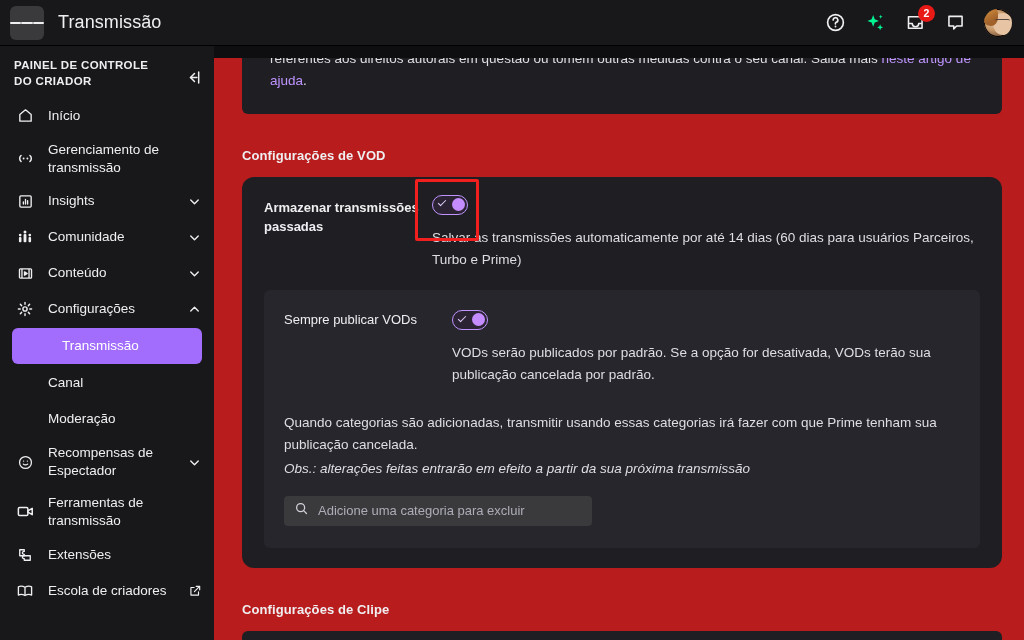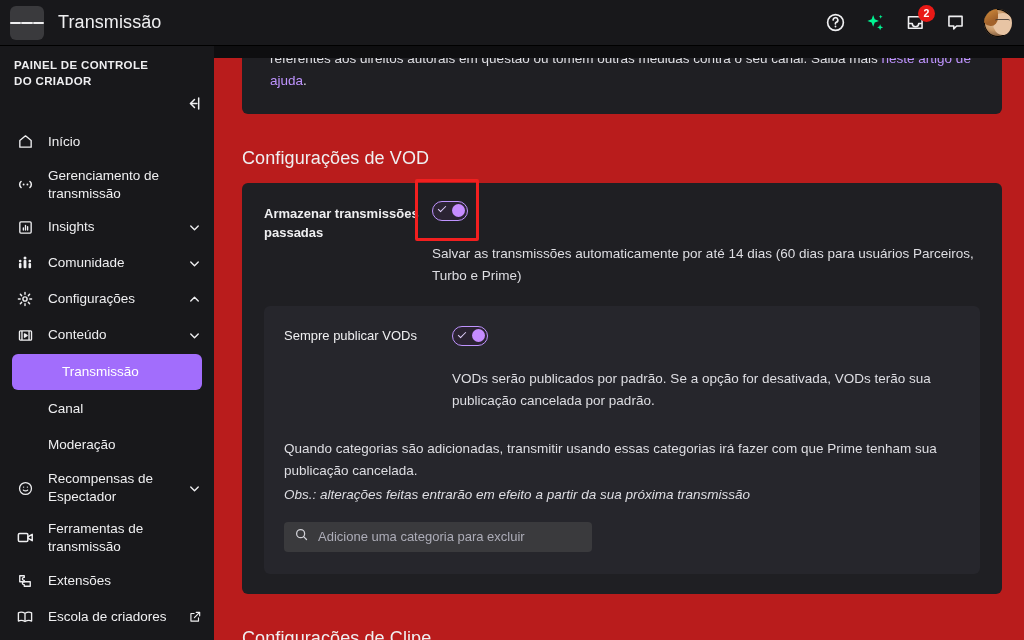--- a/index.html
+++ b/index.html
@@ -69,21 +69,21 @@
   }
 
   
   .sidebar {
     position: absolute; top: 46px; left: 0; width: 214px; height: 594px;
     background: #18181b;
     overflow: hidden;
     z-index: 20;
   }
   .sb-header {
-    display: flex; align-items: flex-start; padding: 12px 10px 8px 14px; flex-direction: column;
+    display: flex; align-items: flex-end; padding: 12px 10px 8px 14px;
   }
   .sb-header-title {
     font-size: 11.5px; font-weight: bold; letter-spacing: .35px;
     color: #efeff1; line-height: 1.38; max-width: 150px;
   }
   .collapse-btn {
     margin-left: auto; width: 24px; height: 24px; cursor: pointer;
     display: flex; align-items: center; justify-content: center;
     flex-shrink: 0; margin-top: 2px;
   }
@@ -108,45 +108,45 @@
   .sb-item.active .sb-label { color: #fff; margin-left: 48px; }
   .sb-ext { margin-left: auto; display:flex; align-items:center; }
 
   
   .main {
     position: absolute; top: 58px; left: 214px;
     width: 810px; height: 594px; overflow: hidden;
     background: #b91c1c;
   }
   .card {
-    background: #1f1f23; border-radius: 6px;
+    background: #1f1f23; border-radius: 12px;
     margin: 0 22px 0 28px;
   }
   .card-top {
     padding: 0 28px 22px 28px; margin-top: -10px;
     border-radius: 0 0 6px 6px;
   }
   .para { font-size: 13.5px; line-height: 1.62; color: #dedee3; }
   .link { color: #bf94ff; text-decoration: none; cursor: pointer; }
 
   .section-title {
-    font-size: 18px; font-weight: normal; color: #efeff1;
+    font-size: 13px; font-weight: bold; color: #efeff1;
     margin: 34px 0 14px 28px; letter-spacing: .1px;
   }
 
   .card-body { padding: 18px 22px 20px 22px; }
 
   .row { display: flex; align-items: flex-start; }
   .row-label {
     width: 168px; flex-shrink: 0; font-size: 13px; font-weight: bold;
     color: #efeff1; line-height: 1.5; padding-top: 3px;
   }
   .row-content { flex: 1; min-width: 0; }
   .row-desc {
-    font-size: 13.5px; line-height: 1.62; color: #dedee3; margin-top: 22px;
+    font-size: 13.5px; line-height: 1.62; color: #dedee3; margin-top: 12px;
   }
   .row-desc.italic { font-style: italic; margin-top: 2px; }
 
   
   .toggle {
     width: 36px; height: 20px; border-radius: 10px;
     border: 1.6px solid #bf94ff; background: #2b2333;
     position: relative; cursor: pointer; flex-shrink: 0;
   }
   .toggle .knob {
@@ -301,45 +301,45 @@
       <span class="sb-label">Comunidade</span>
       <span class="sb-chev">
         <svg width="15" height="15" viewBox="0 0 24 24" fill="none" stroke="#efeff1" stroke-width="2.2" stroke-linecap="round" stroke-linejoin="round">
             <path d="M6 9.5 12 15.5 18 9.5"></path>
           </svg>
       </span>
     </div>
 
     <div class="sb-item">
       <span class="sb-icon">
+        <svg width="17" height="17" viewBox="0 0 24 24" fill="none" stroke="#efeff1" stroke-width="1.9" stroke-linejoin="round">
+          <rect x="3.5" y="5.5" width="17" height="13" rx="1.3"></rect>
+          <path d="M7 5.5v13M17 5.5v13"></path>
+          <path d="M10.6 9.6 14.4 12l-3.8 2.4Z" fill="#efeff1"></path>
+        </svg>
+      </span>
+      <span class="sb-label">Conteúdo</span>
+      <span class="sb-chev">
+        <svg width="15" height="15" viewBox="0 0 24 24" fill="none" stroke="#efeff1" stroke-width="2.2" stroke-linecap="round" stroke-linejoin="round">
+            <path d="M6 9.5 12 15.5 18 9.5"></path>
+          </svg>
+      </span>
+    </div>
+
+    <div class="sb-item">
+      <span class="sb-icon">
         <svg width="18" height="18" viewBox="0 0 24 24" fill="none" stroke="#efeff1" stroke-width="1.9">
           <circle cx="12" cy="12" r="2.8"></circle>
           <path d="M12 3.2v2.4M12 18.4v2.4M3.2 12h2.4M18.4 12h2.4M5.8 5.8l1.7 1.7M16.5 16.5l1.7 1.7M18.2 5.8l-1.7 1.7M7.5 16.5l-1.7 1.7" stroke-linecap="round"></path>
         </svg>
       </span>
       <span class="sb-label">Configurações</span>
       <span class="sb-chev">
         <svg width="15" height="15" viewBox="0 0 24 24" fill="none" stroke="#efeff1" stroke-width="2.2" stroke-linecap="round" stroke-linejoin="round">
             <path d="M6 14.5 12 8.5 18 14.5"></path>
-          </svg>
-      </span>
-    </div>
-
-    <div class="sb-item">
-      <span class="sb-icon">
-        <svg width="17" height="17" viewBox="0 0 24 24" fill="none" stroke="#efeff1" stroke-width="1.9" stroke-linejoin="round">
-          <rect x="3.5" y="5.5" width="17" height="13" rx="1.3"></rect>
-          <path d="M7 5.5v13M17 5.5v13"></path>
-          <path d="M10.6 9.6 14.4 12l-3.8 2.4Z" fill="#efeff1"></path>
-        </svg>
-      </span>
-      <span class="sb-label">Conteúdo</span>
-      <span class="sb-chev">
-        <svg width="15" height="15" viewBox="0 0 24 24" fill="none" stroke="#efeff1" stroke-width="2.2" stroke-linecap="round" stroke-linejoin="round">
-            <path d="M6 9.5 12 15.5 18 9.5"></path>
           </svg>
       </span>
     </div>
 
     <div class="sb-item active">
       <span class="sb-label">Transmissão</span>
     </div>
 
     <div class="sb-item">
       <span class="sb-label sub">Canal</span>

